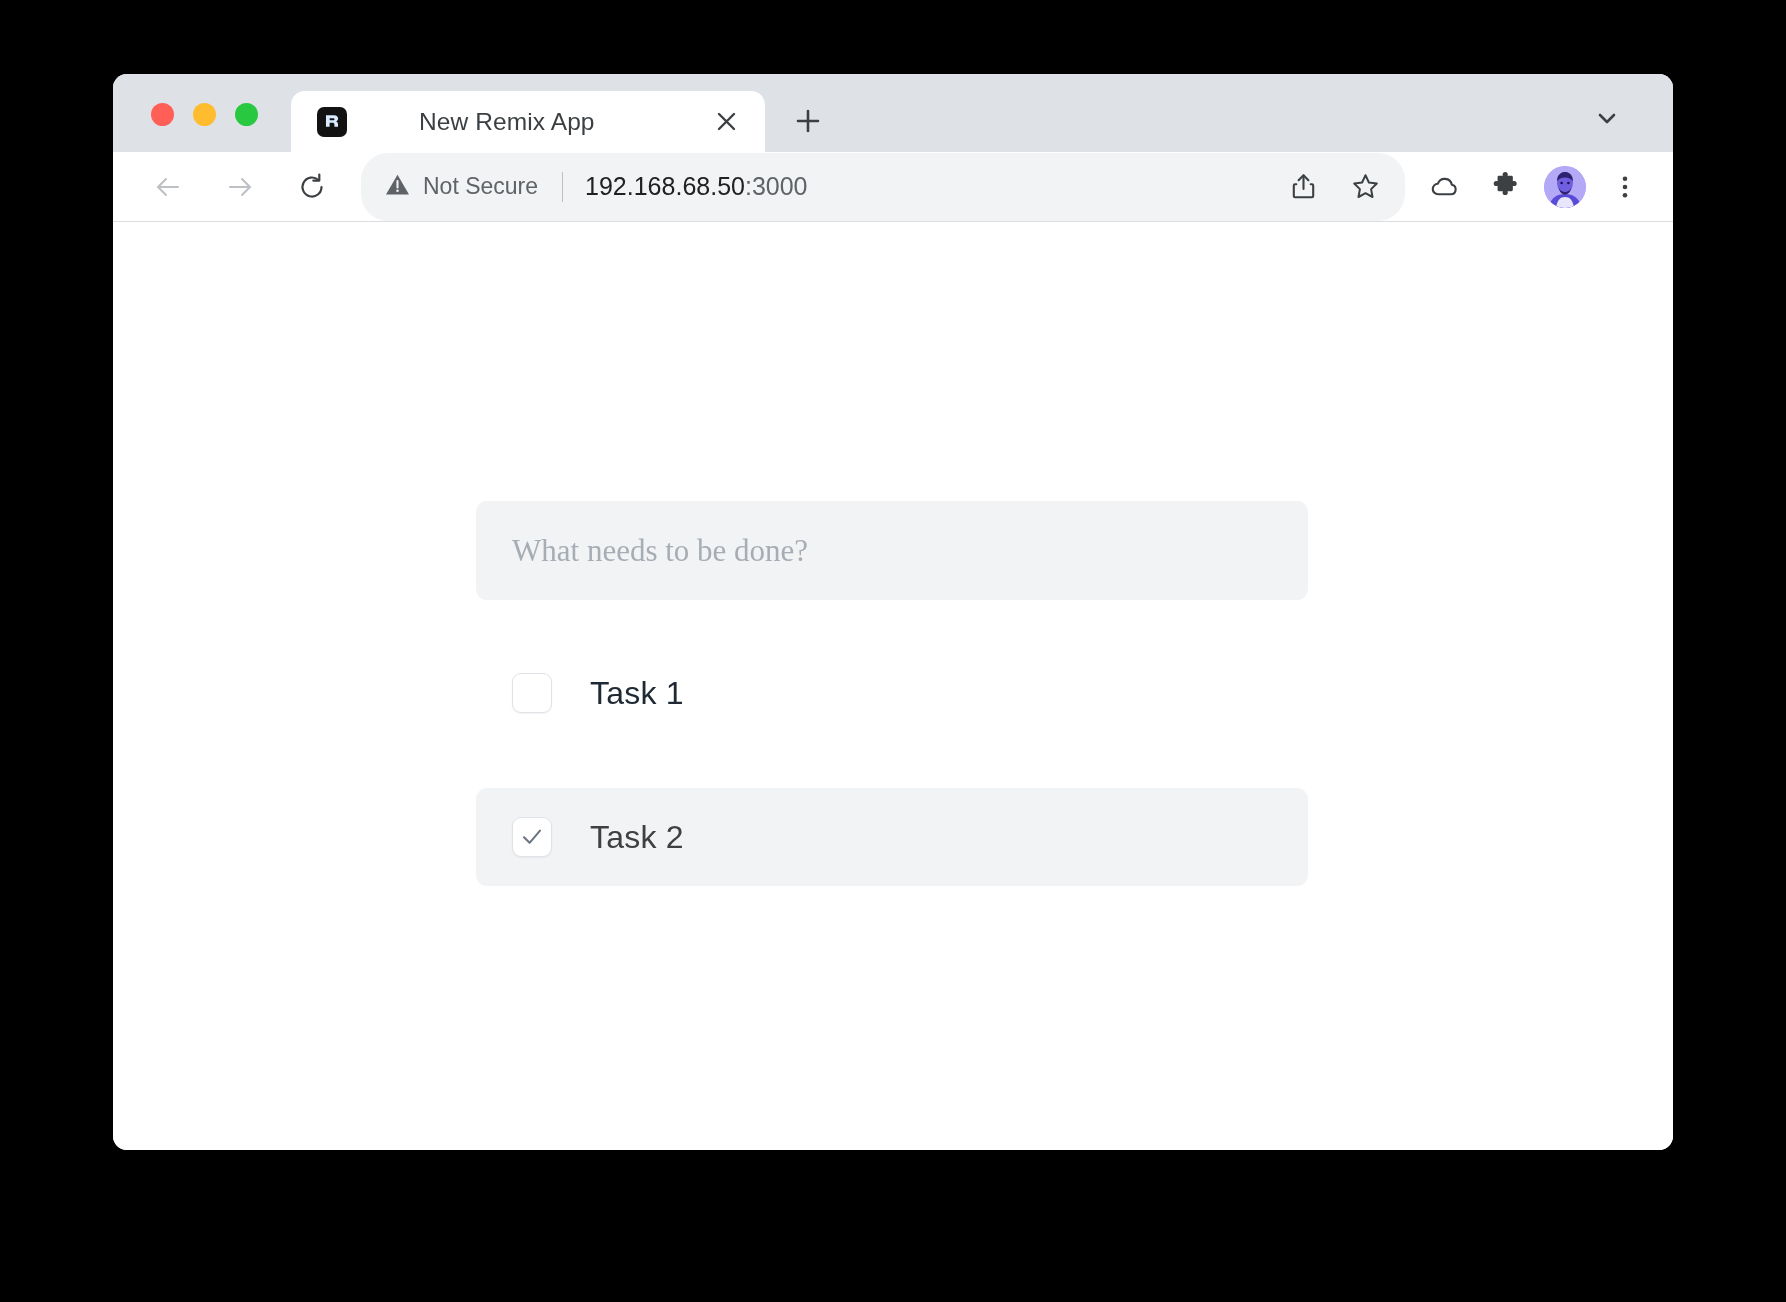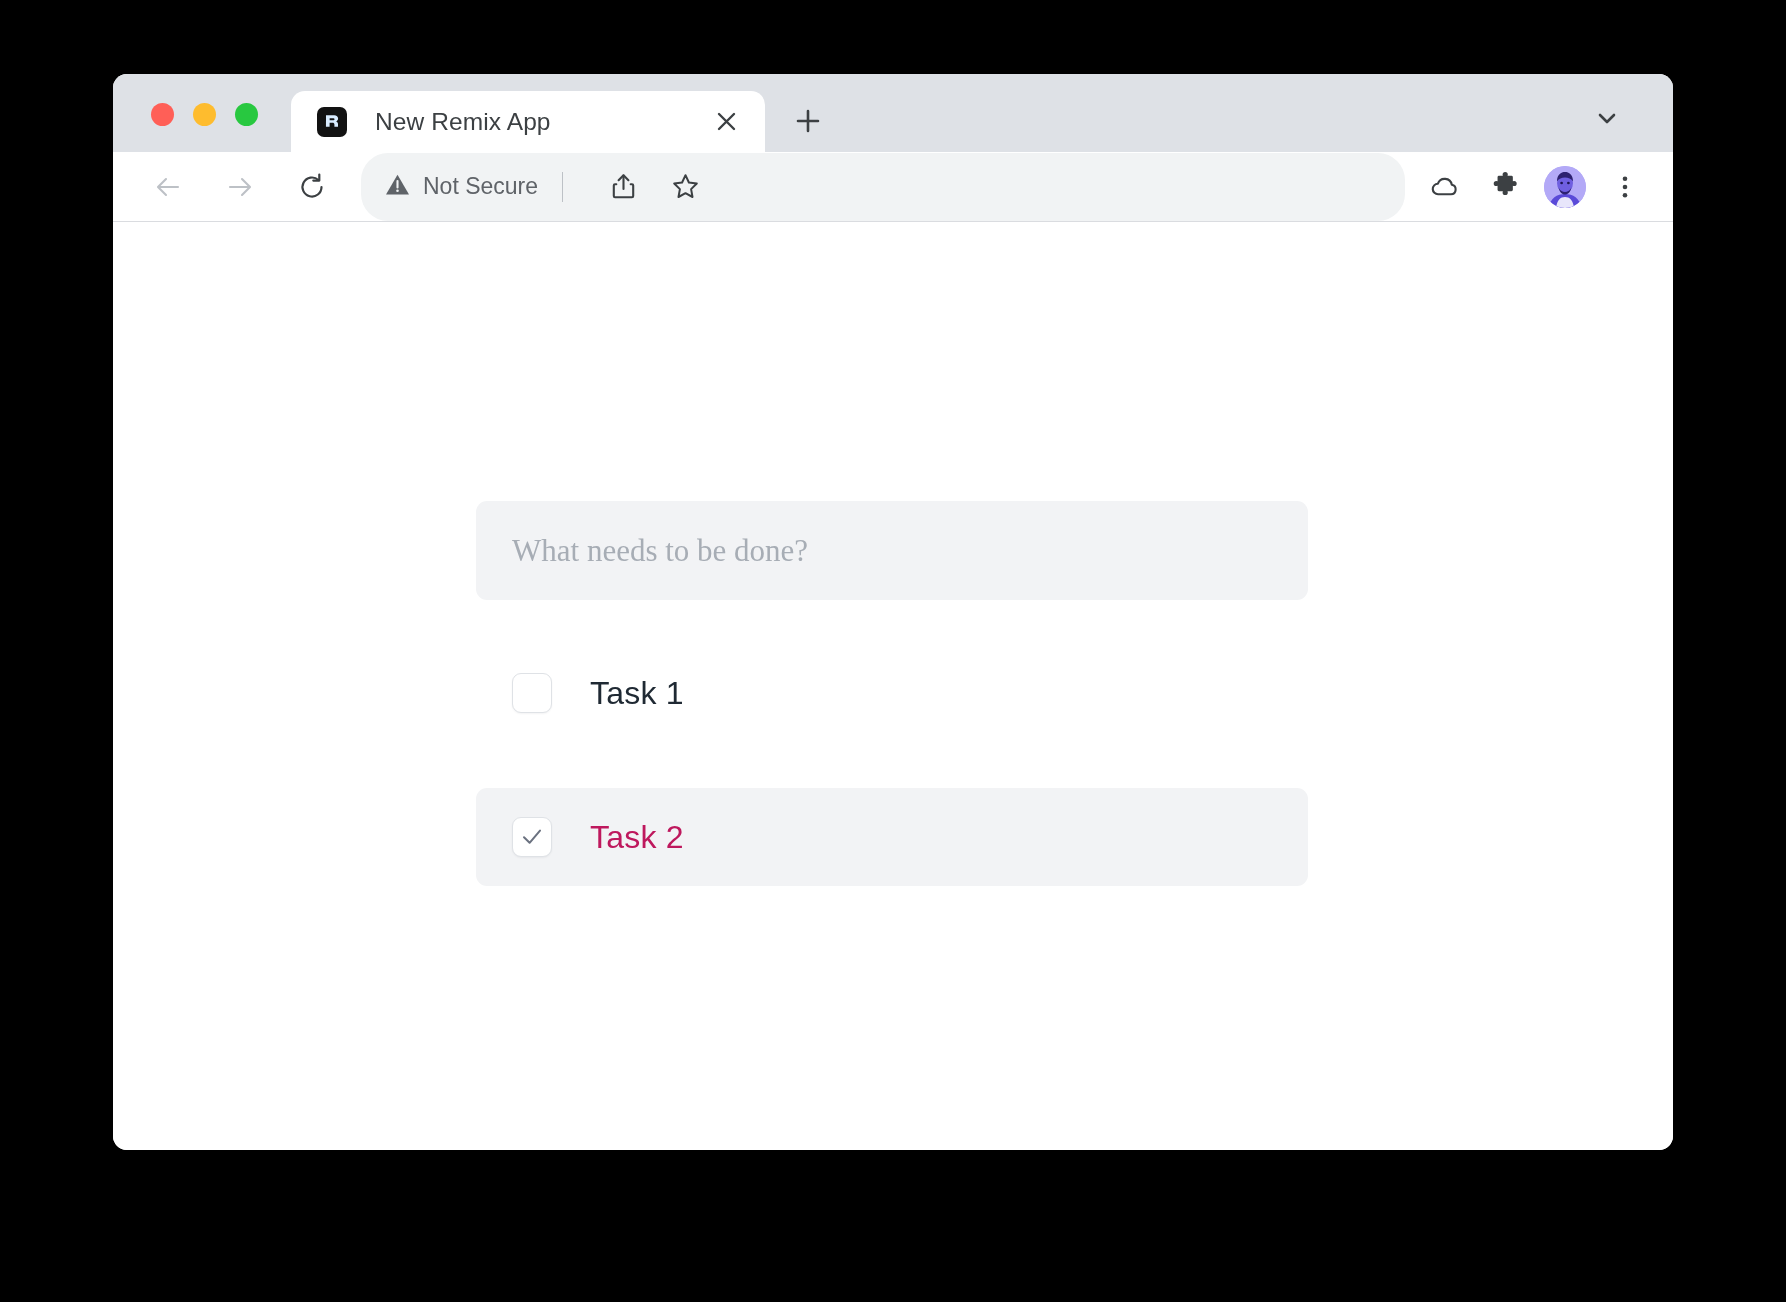--- a/index.html
+++ b/index.html
@@ -57,20 +57,21 @@
 
   .tab {
     position: relative;
     display: flex;
     align-items: center;
     height: 61px;
     width: 474px;
     background: #ffffff;
     border-radius: 14px 14px 0 0;
     padding: 0 20px 0 26px;
+    gap: 44px;
   }
 
   .tab-favicon {
     width: 30px;
     height: 30px;
     border-radius: 7px;
     background: #121212;
     flex: 0 0 auto;
     position: relative;
     display: flex;
@@ -291,21 +292,21 @@
     box-shadow: 0 1px 2px rgba(16,24,40,0.05);
   }
   .todo-checkbox svg { display: block; }
 
   .todo-label {
     margin-left: 38px;
     font-size: 32px;
     color: #1f2933;
     letter-spacing: 0.2px;
   }
-  .todo-item.completed .todo-label { color: #be185d; }
+  .todo-item.completed .todo-label { color: #404040; }
 </style>
 </head>
 <body>
 
 <div id="browser-window">
 
   <div id="tab-strip">
 
     <div id="traffic-lights">
       <span class="traffic-light" style="background:#ff5f57"></span>
@@ -370,20 +371,21 @@
             <path d="M12.5 2.8 L24 22.4 H1 Z" fill="#5f6368"></path>
             <path d="M12.5 9 V15.4" stroke="#f1f3f4" stroke-width="2.1" stroke-linecap="round"></path>
             <circle cx="12.5" cy="18.8" r="1.3" fill="#f1f3f4"></circle>
           </svg>
         </span>
         <span id="not-secure-label">Not Secure</span>
       </div>
 
       <div id="omnibox-divider"></div>
 
+      <div id="omnibox-url"><span>192.168.68.50</span><span class="url-port">:3000</span></div>
 
       <div id="omnibox-actions">
         <div class="toolbar-icon-btn">
           <svg width="27" height="27" viewBox="0 0 27 27">
             <path d="M13.5 2.5 V16" stroke="#3c4043" stroke-width="2.1" stroke-linecap="round"></path>
             <path d="M8.6 7.2 L13.5 2.3 L18.4 7.2" stroke="#3c4043" stroke-width="2.1" fill="none" stroke-linecap="round" stroke-linejoin="round"></path>
             <path d="M6.3 11.2 H5.0 a1.2 1.2 0 0 0 -1.2 1.2 V23 a1.2 1.2 0 0 0 1.2 1.2 H22 a1.2 1.2 0 0 0 1.2 -1.2 V12.4 a1.2 1.2 0 0 0 -1.2 -1.2 H20.7" stroke="#3c4043" stroke-width="2.1" fill="none" stroke-linecap="round" stroke-linejoin="round"></path>
           </svg>
         </div>
         <div class="toolbar-icon-btn">

